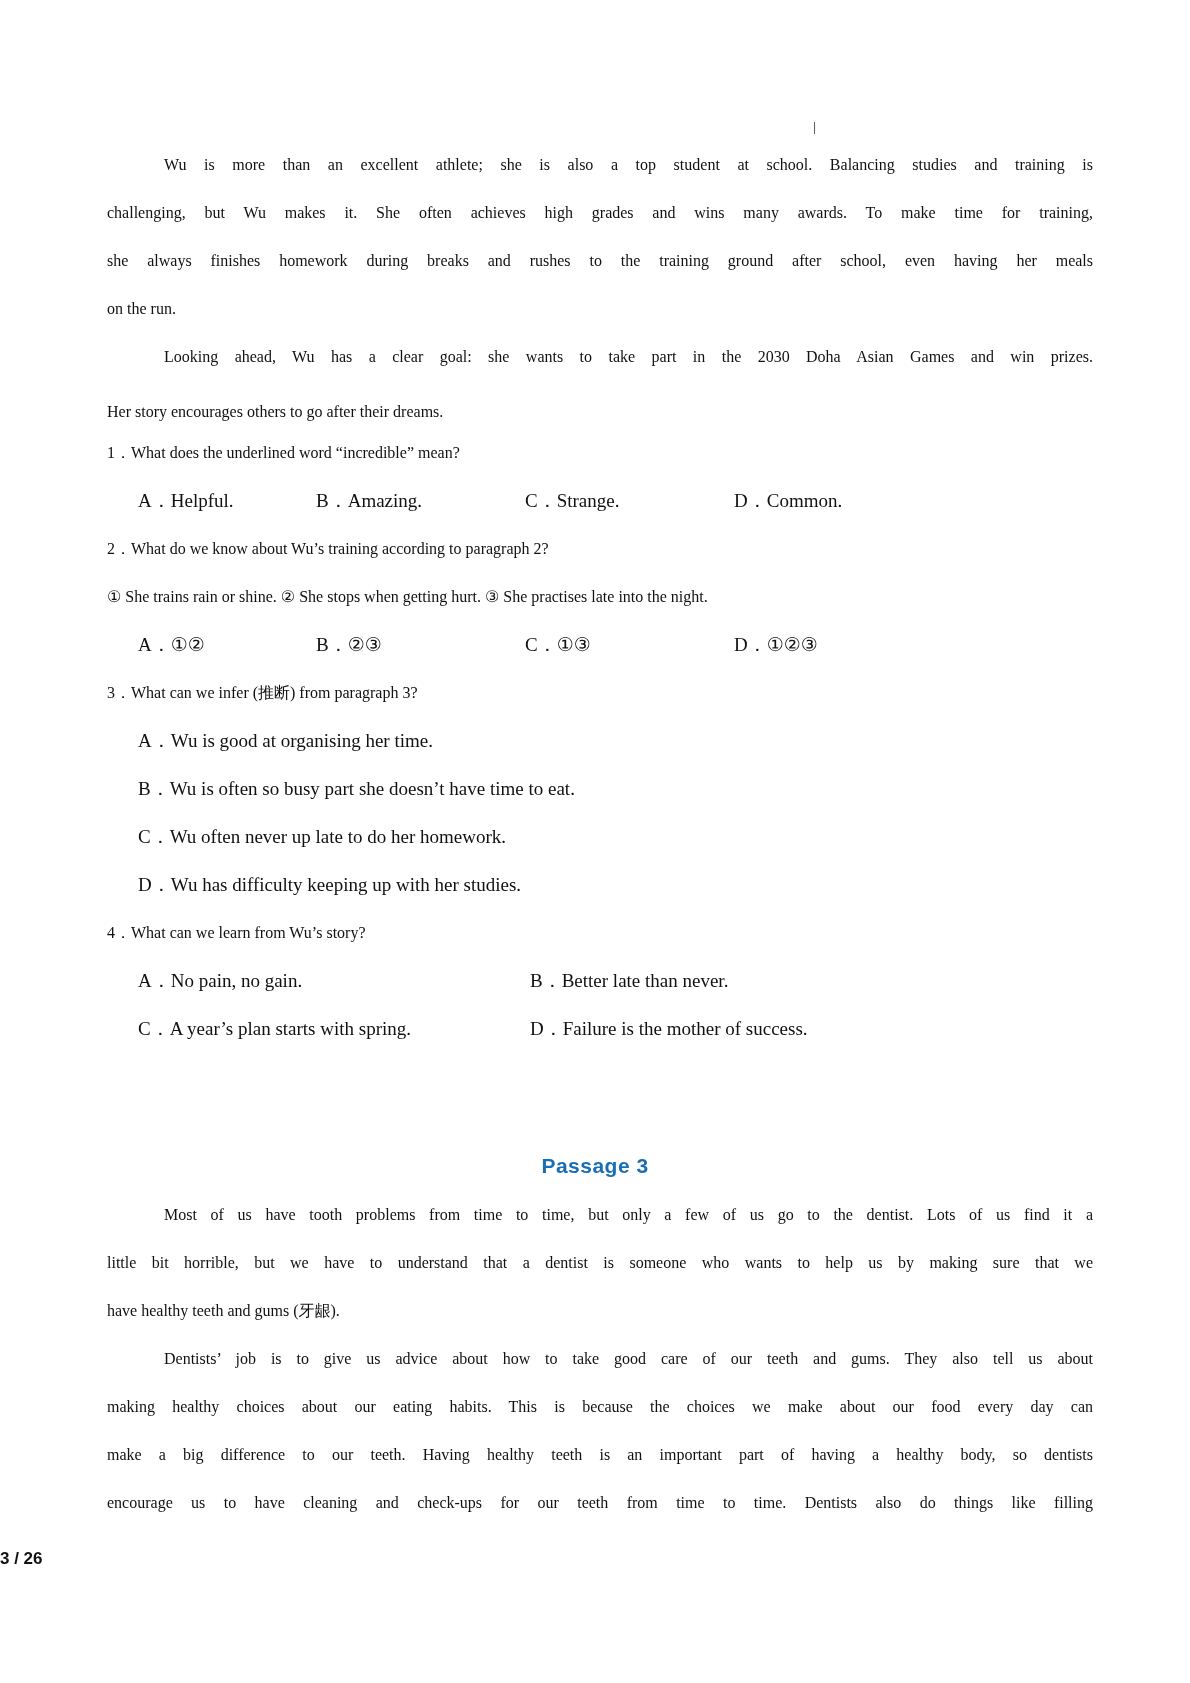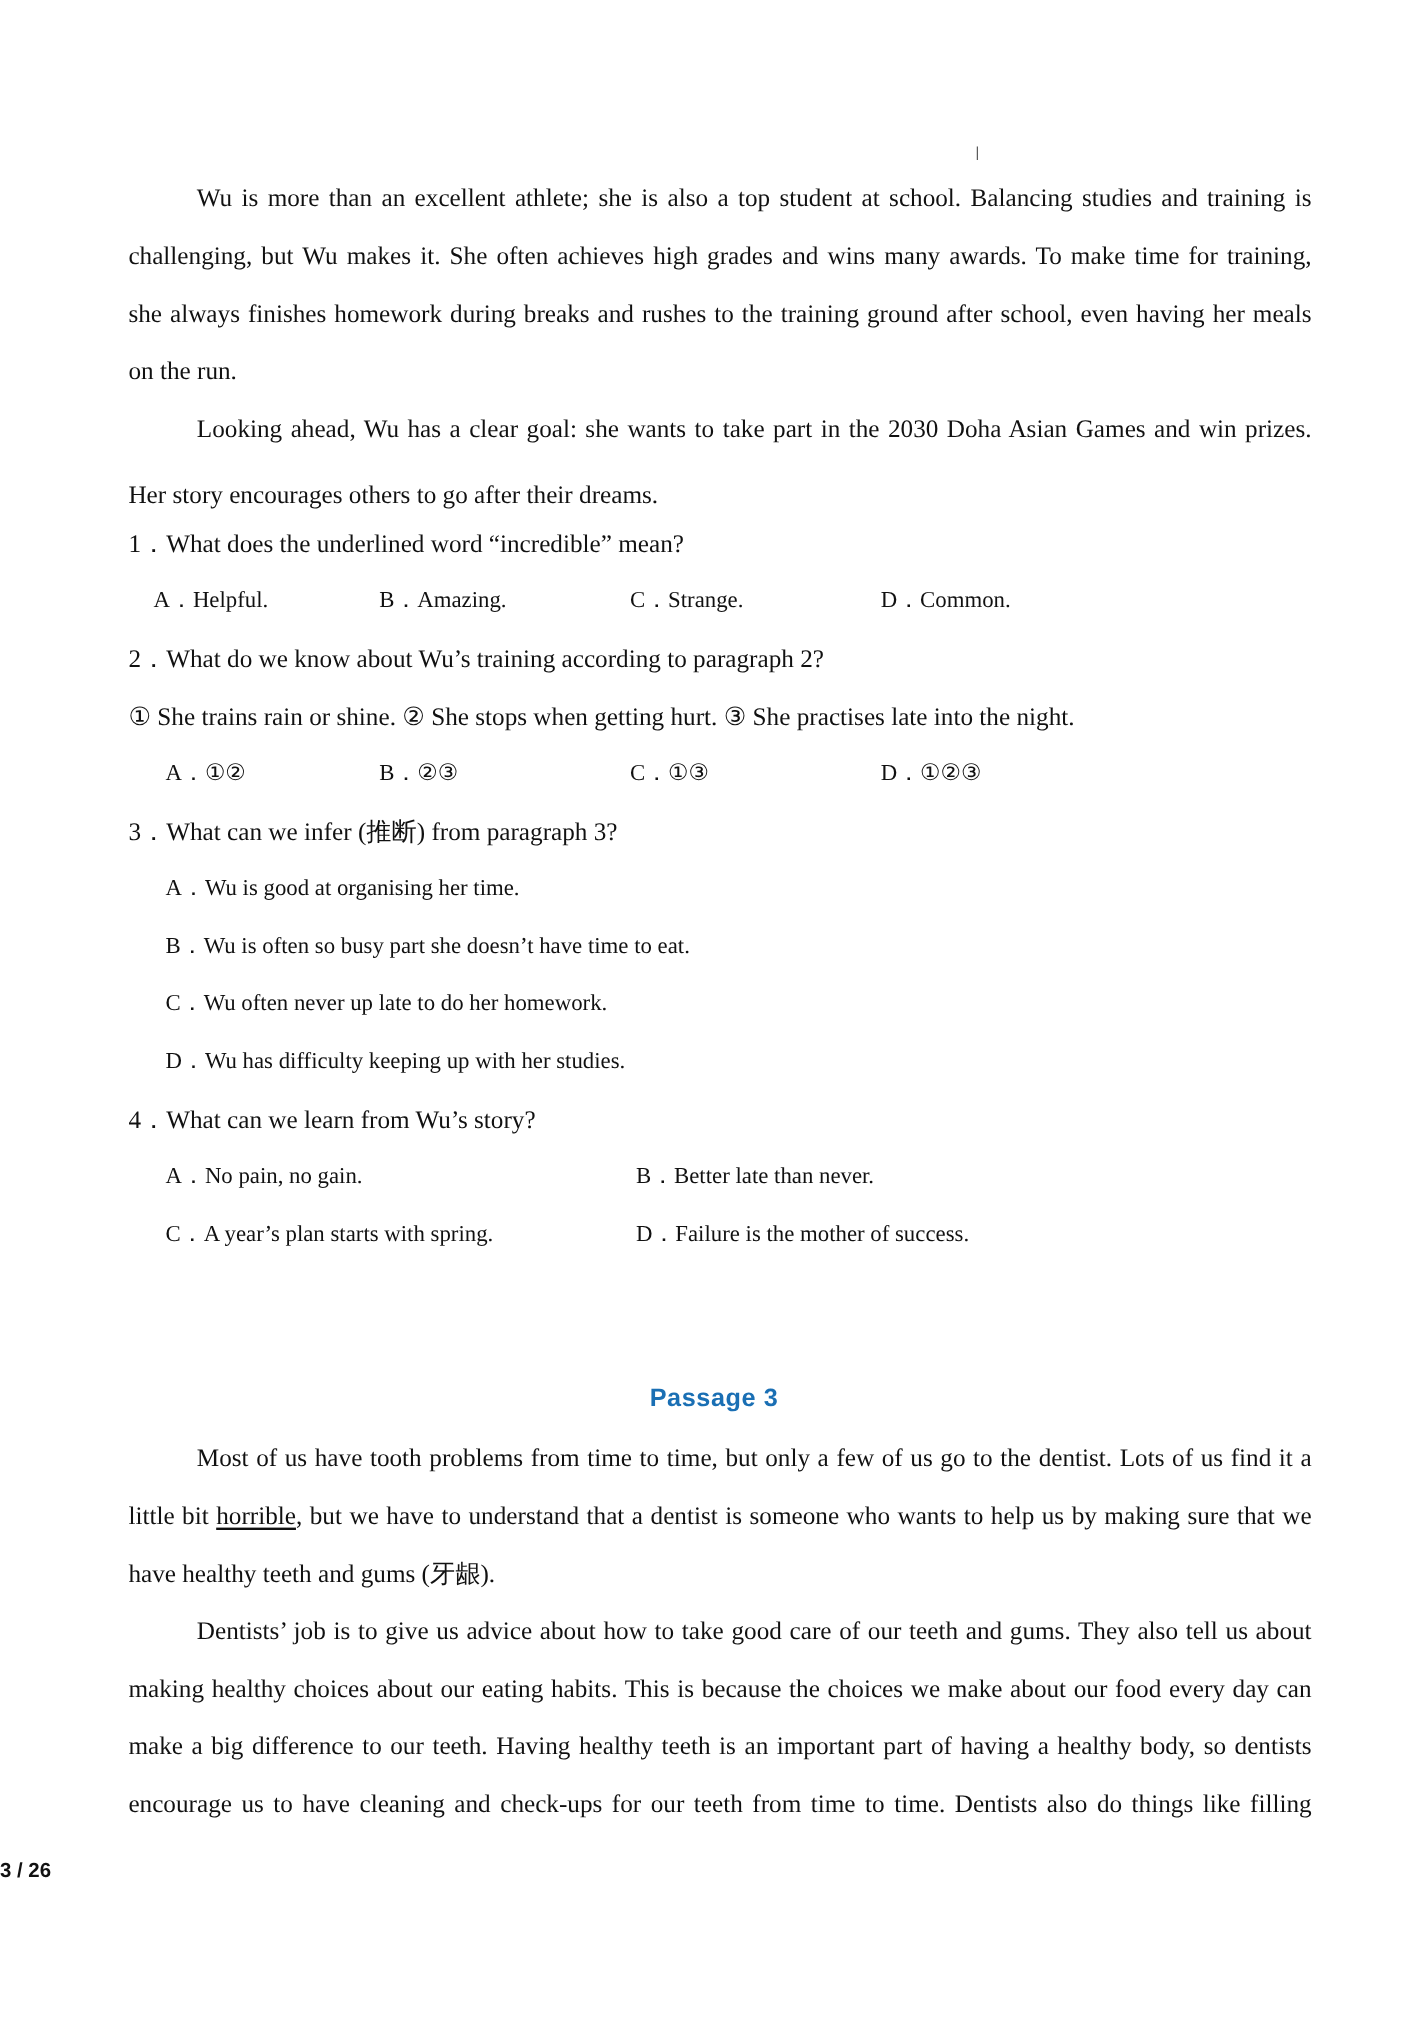--- a/index.html
+++ b/index.html
@@ -9,30 +9,30 @@
     color: #111111;
   }
   .page { position: absolute; left: 0; top: 0; width: 1190px; height: 1683px; }
   .mark {
     position: absolute; left: 813px; top: 120px;
     font-size: 12px; color: #555555;
     font-family: "Liberation Sans", sans-serif;
   }
   .line {
     position: absolute; left: 107px; width: 986px;
-    font-size: 21px; line-height: 24px; white-space: nowrap;
+    font-size: 16px; line-height: 24px; white-space: nowrap;
   }
   .justify {
     text-align: justify; text-align-last: justify; white-space: normal;
   }
   .indent { left: 164px; width: 929px; }
   .opt-row { position: absolute; left: 0; width: 1190px; height: 24px; font-size: 19px; line-height: 24px; }
   .opt { position: absolute; white-space: nowrap; }
   .opt .letter { display: inline-block; }
-  .u { text-decoration: underline; text-underline-offset: 3px; }
+  .u { text-underline-offset: 3px; }
   .passage-title {
     position: absolute; left: 0; width: 1190px; text-align: center;
     font-family: "Liberation Sans", "DejaVu Sans", sans-serif;
     font-weight: bold; font-size: 21px; color: #1a6fb4;
     letter-spacing: 0.5px;
   }
   .page-num {
     position: absolute; left: 0; width: 1190px; text-align: left;
     font-family: "Liberation Sans", "DejaVu Sans", sans-serif;
     font-weight: bold; font-size: 17px; color: #111111;
@@ -65,21 +65,21 @@
   <div>
     <div class="line justify indent" style="top:345px">Looking ahead, Wu has a clear goal: she wants to take part in the 2030 Doha Asian Games and win prizes.</div>
     <div class="line" style="top:400px">Her story encourages others to go after their dreams.</div>
   </div>
 
   <div>
     <div class="line" style="top:441px">
       <span>1．</span><span>What does the underlined word “incredible” mean?</span>
     </div>
     <div class="opt-row" style="top:489px">
-      <div class="opt" style="left:128px"><span class="letter">A．</span><span>Helpful.</span></div>
+      <div class="opt" style="left:138px"><span class="letter">A．</span><span>Helpful.</span></div>
       <div class="opt" style="left:316px"><span class="letter">B．</span><span>Amazing.</span></div>
       <div class="opt" style="left:525px"><span class="letter">C．</span><span>Strange.</span></div>
       <div class="opt" style="left:734px"><span class="letter">D．</span><span>Common.</span></div>
     </div>
   </div>
 
   <div>
     <div class="line" style="top:537px">
       <span>2．</span><span>What do we know about Wu’s training according to paragraph 2?</span>
     </div>

